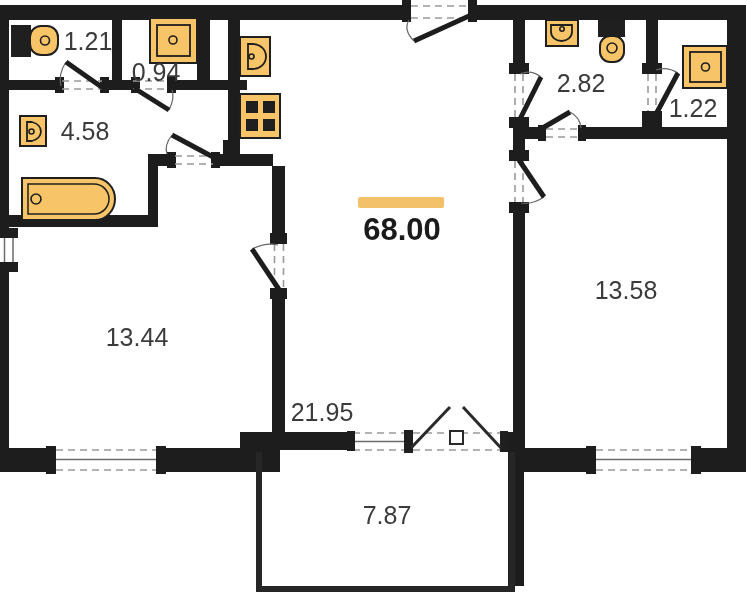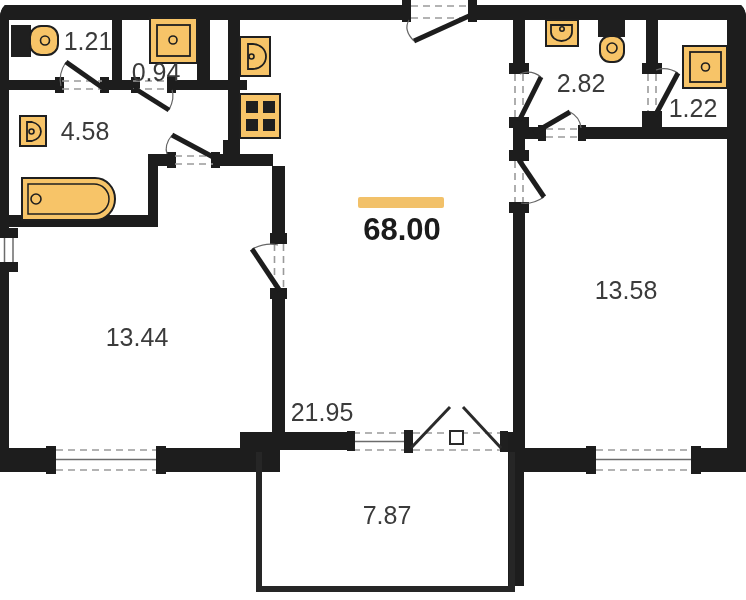--- a/index.html
+++ b/index.html
@@ -1,16 +1,16 @@
 <!DOCTYPE html>
 <html><head>
 <meta charset="utf-8">
 <style>
   html,body{margin:0;padding:0;background:#ffffff;}
-  .stage{position:relative;width:746px;height:600px;background:#fff;overflow:hidden;border-radius:17px;}
+  .stage{position:relative;width:746px;height:600px;background:#fff;overflow:hidden;}
   svg{display:block;}
   .w{fill:#1d1d1d;}
   .thin{fill:#262626;}
   .dash{stroke:#9a9a9a;stroke-width:1.6;fill:none;stroke-dasharray:7 5;}
   .glass{stroke:#6b6b6b;stroke-width:1.5;fill:none;}
   .leaf{stroke:#1d1d1d;stroke-width:5;fill:none;stroke-linecap:butt;}
   .leaf-thin{stroke:#2a2a2a;stroke-width:3;fill:none;}
   .arc{stroke:#666;stroke-width:1.2;fill:none;}
   .fx{fill:#F7C468;stroke:#1f1f1f;stroke-width:2;}
   .fxline{fill:#F7C468;stroke:#1f1f1f;stroke-width:1.8;}

